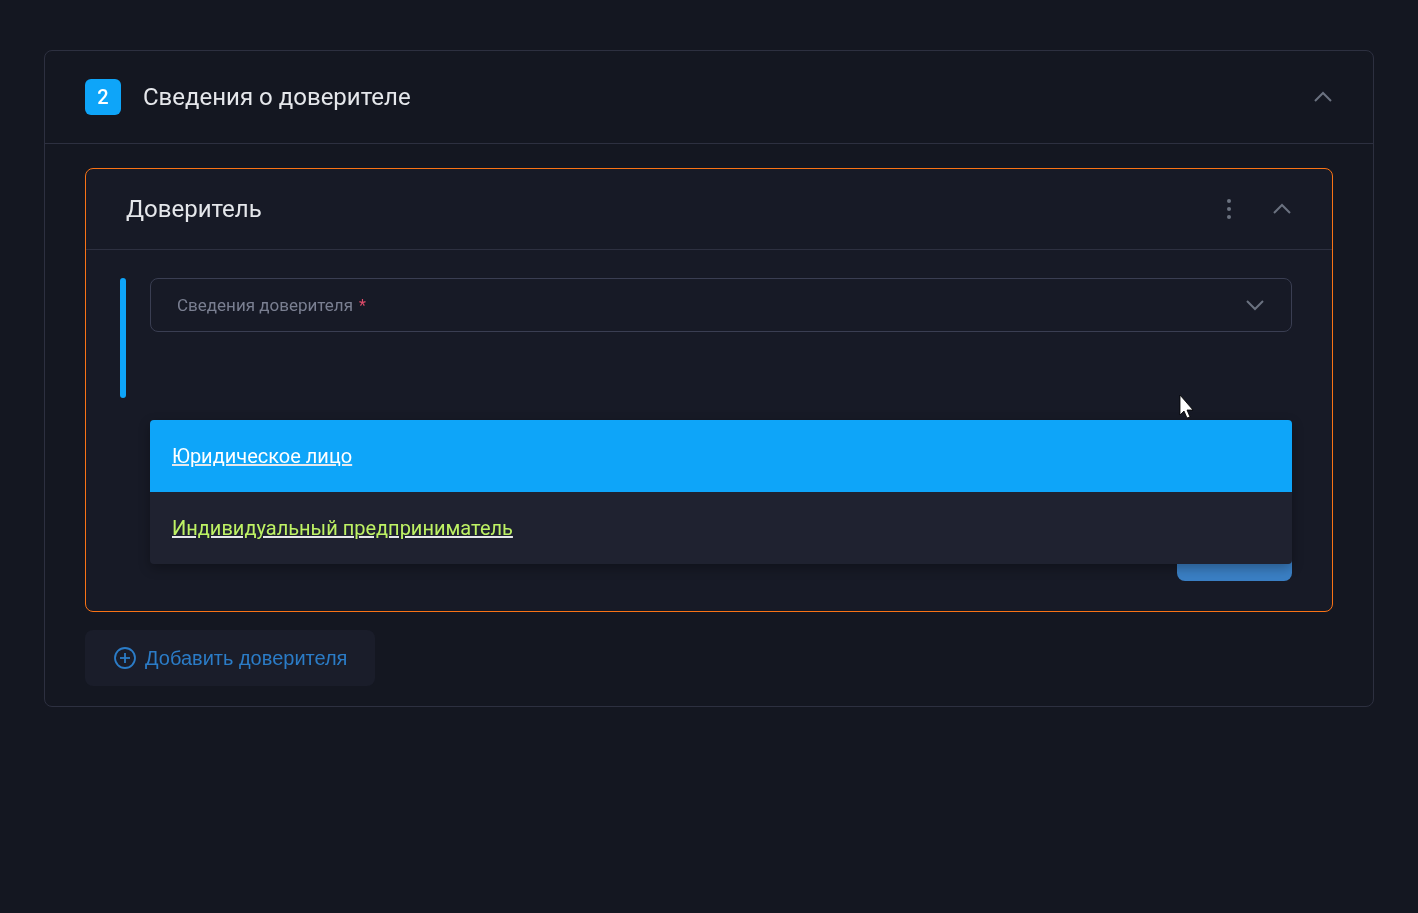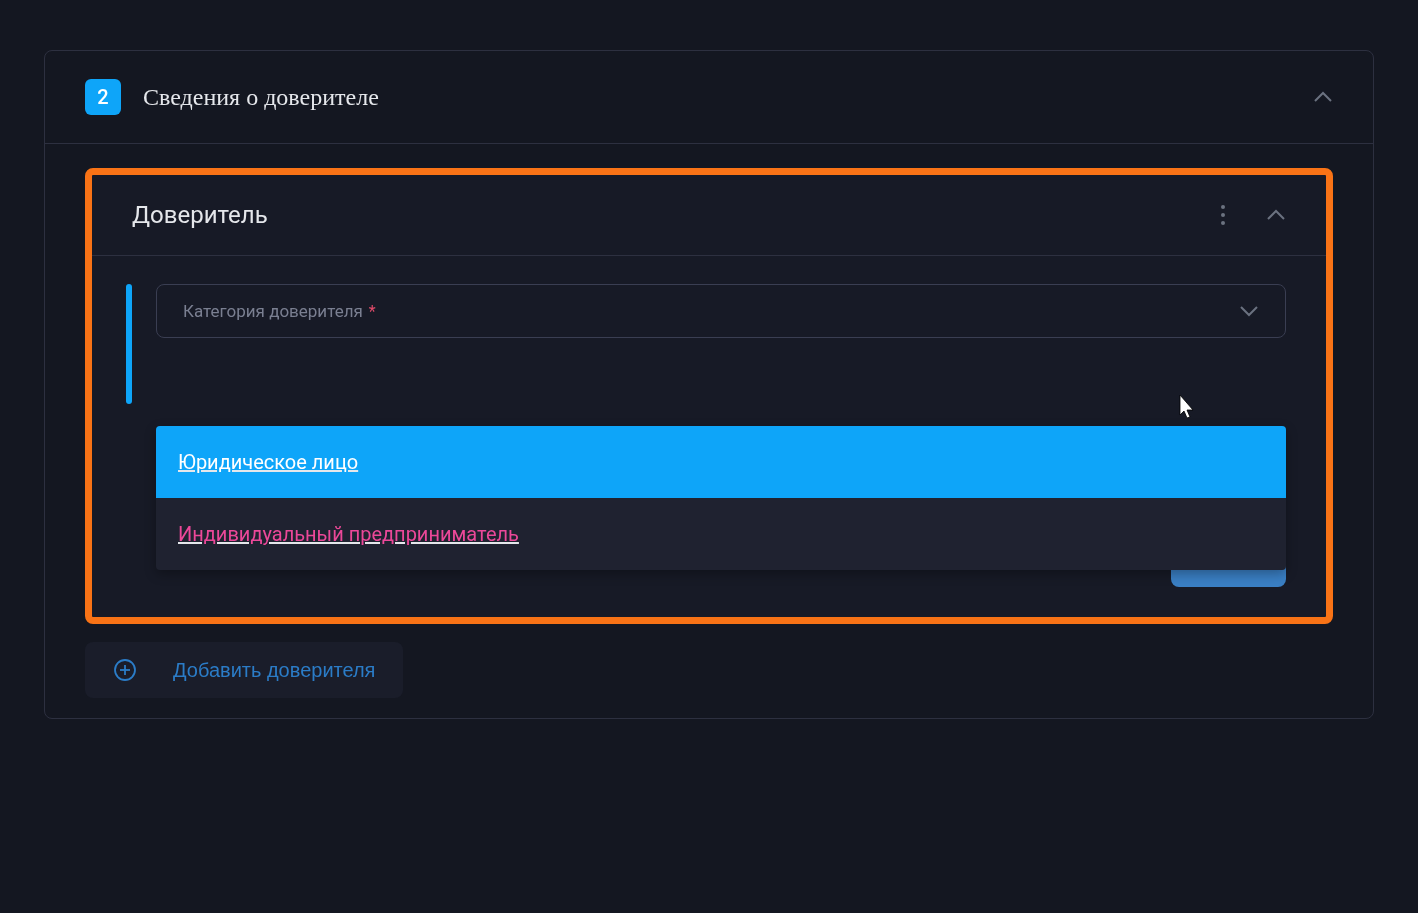--- a/index.html
+++ b/index.html
@@ -41,21 +41,20 @@
       font-size: 20px;
       font-weight: 500;
       color: #ffffff;
     }
 
     .panel-title {
       font-size: 24px;
       font-weight: 400;
       color: #e5e7eb;
       flex-grow: 1;
-      font-family: Liberation Serif, serif;
     }
 
     .chevron-up {
       width: 20px;
       height: 12px;
       display: flex;
       align-items: center;
       justify-content: center;
       color: #6b7280;
       cursor: pointer;
@@ -65,21 +64,21 @@
       width: 20px;
       height: 12px;
     }
 
     .panel-body {
       padding: 24px 40px 0 40px;
       border-top: 1px solid #2d3040;
     }
 
     .inner-panel {
-      border: 7px solid #f97316;
+      border: 1px solid #f97316;
       border-radius: 8px;
       background-color: #171a26;
       margin-bottom: 0;
     }
 
     .inner-panel-header {
       display: flex;
       align-items: center;
       padding: 26px 40px;
       gap: 22px;
@@ -184,21 +183,21 @@
       border-radius: 4px;
       overflow: hidden;
       box-shadow: 0 4px 12px rgba(0,0,0,0.3);
       z-index: 10;
       text-decoration: underline;
     }
 
     .dropdown-item {
       padding: 24px 22px;
       font-size: 20px;
-      color: #ec4899;
+      color: #bef264;
       cursor: pointer;
     }
 
     .dropdown-item.selected {
       background-color: #0ea5f9;
       color: #ffffff;
     }
 
     .inner-panel-footer {
       padding: 24px 40px 30px 40px;
@@ -213,21 +212,21 @@
       border: none;
       border-radius: 8px;
       padding: 18px 28px;
       font-size: 20px;
       cursor: pointer;
     }
 
     .add-btn {
       display: flex;
       align-items: center;
-      gap: 36px;
+      gap: 8px;
       padding: 16px 28px;
       background-color: #1a1d2a;
       border: none;
       border-radius: 8px;
       color: #2b7cc7;
       font-size: 20px;
       cursor: pointer;
       margin-top: 18px;
       margin-bottom: 20px;
     }
@@ -299,21 +298,21 @@
 
       <div class="inner-panel-body">
 
         <div class="field-wrapper">
           <div class="accent-bar"></div>
 
           <div class="select-container">
             <div class="select-field">
               <div class="select-texts">
                 <div>
-                  <span class="select-label">Категория доверителя</span>
+                  <span class="select-label">Сведения доверителя</span>
                   <span class="required-asterisk">*</span>
                 </div>
               </div>
               <div class="select-chevron">
                 <svg viewBox="0 0 20 12" fill="none" stroke="currentColor" stroke-width="2">
                   <path d="M2 2 L10 10 L18 2"></path>
                 </svg>
               </div>
             </div>
 

